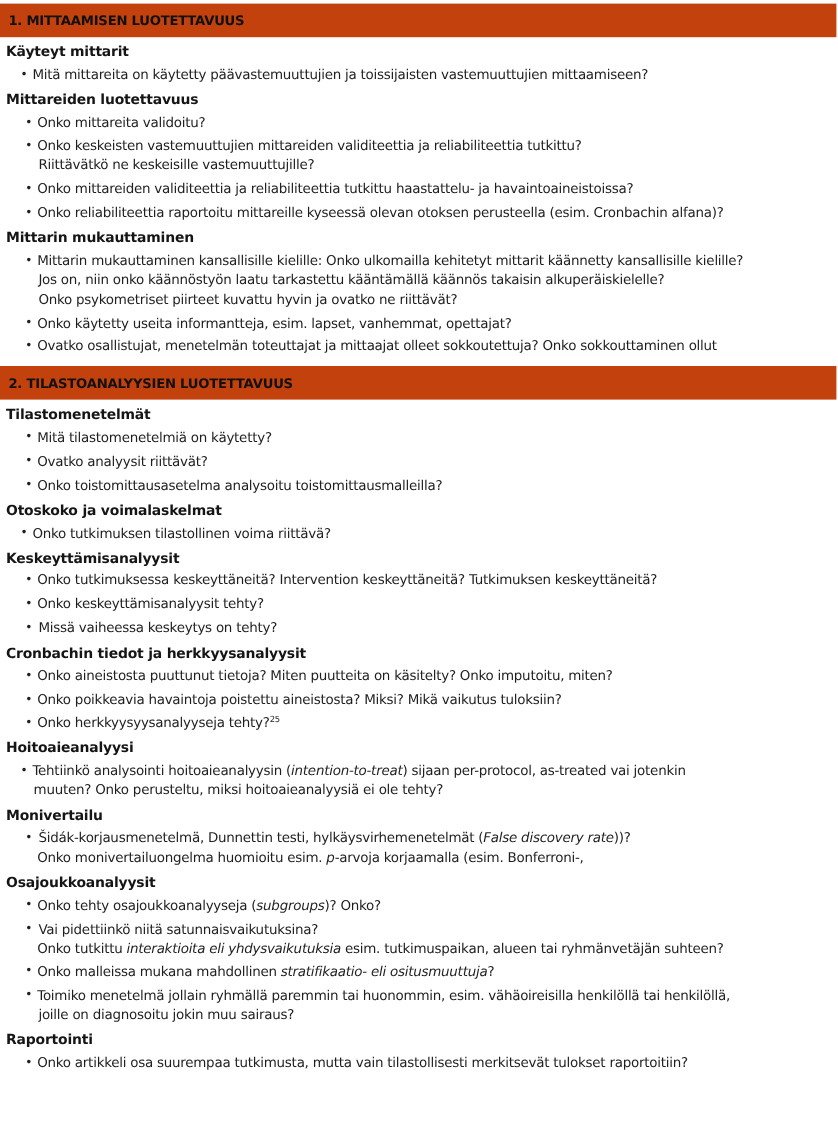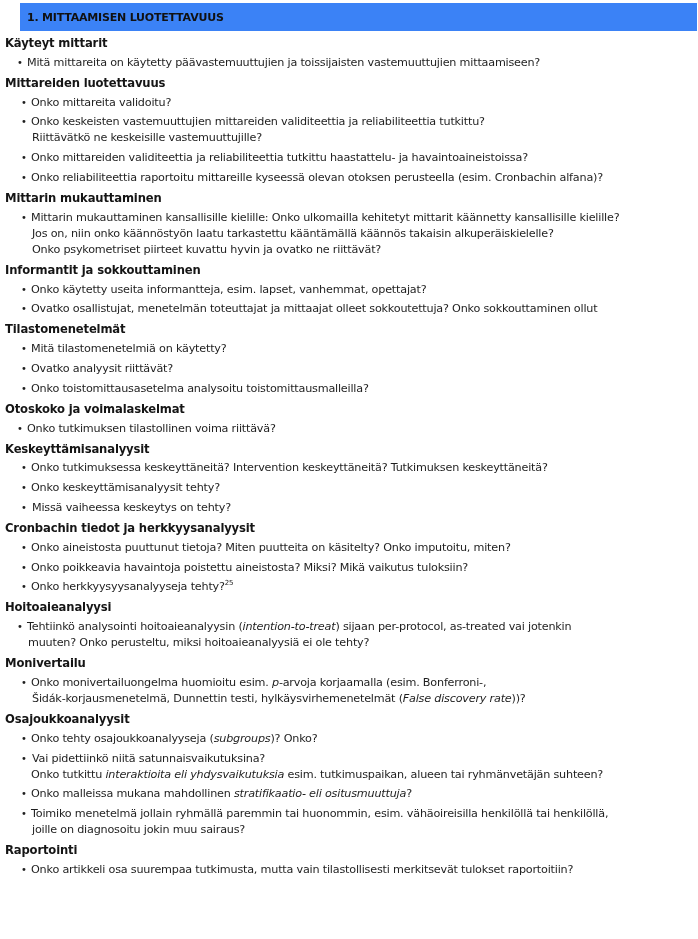--- a/index.html
+++ b/index.html
@@ -3,30 +3,29 @@
 <meta charset="utf-8">
 <style>
   html, body { margin: 0; padding: 0; background: #ffffff; }
   body {
     width: 698px; height: 939px; overflow: hidden; position: relative;
     font-family: "DejaVu Sans", "Liberation Sans", sans-serif;
     color: #1c1c1c;
   }
   #doc { position: absolute; left: 0; top: 0; width: 698px; }
   .section-header {
-    background: #3b82f6;
+    background: #c2410c;
     height: 28px;
     margin-right: 1px;
     display: flex; align-items: center;
     padding-left: 7px;
     font-weight: bold;
     font-size: 11px;
     letter-spacing: -0.2px;
     color: #111;
-    margin-left: 20px;
   }
   .section-header.first { margin-top: 3px; }
   .section-header.second { margin-top: 8px; }
   .subheading {
     font-weight: bold;
     font-size: 11.6px;
     letter-spacing: -0.15px;
     padding-left: 5px;
     line-height: 16px;
     margin-top: 4px;
@@ -88,31 +87,31 @@
     </ul>
     <div class="subheading">Mittarin mukauttaminen</div>
     <ul class="items">
       <li class="item">
         <span class="bullet">•</span>
         <span class="line"><span>Mittarin mukauttaminen kansallisille kielille: Onko ulkomailla kehitetyt mittarit käännetty kansallisille kielille?</span></span>
         <span class="line cont"><span>Jos on, niin onko käännöstyön laatu tarkastettu kääntämällä käännös takaisin alkuperäiskielelle?</span></span>
         <span class="line cont"><span>Onko psykometriset piirteet kuvattu hyvin ja ovatko ne riittävät?</span></span>
       </li>
     </ul>
-    <div class="subheading">Informantit ja sokkouttaminen</div>
     <ul class="items">
       <li class="item">
         <span class="bullet">•</span>
         <span class="line"><span>Onko käytetty useita informantteja, esim. lapset, vanhemmat, opettajat?</span></span>
       </li>
       <li class="item">
         <span class="bullet">•</span>
         <span class="line"><span>Ovatko osallistujat, menetelmän toteuttajat ja mittaajat olleet sokkoutettuja? Onko sokkouttaminen ollut</span></span>
       </li>
     </ul>
+    <div class="section-header second">2. TILASTOANALYYSIEN LUOTETTAVUUS</div>
     <div class="subheading">Tilastomenetelmät</div>
     <ul class="items">
       <li class="item">
         <span class="bullet">•</span>
         <span class="line"><span>Mitä tilastomenetelmiä on käytetty?</span></span>
       </li>
       <li class="item">
         <span class="bullet">•</span>
         <span class="line"><span>Ovatko analyysit riittävät?</span></span>
       </li>
@@ -163,22 +162,22 @@
       <li class="item shallow">
         <span class="bullet">•</span>
         <span class="line"><span>Tehtiinkö analysointi hoitoaieanalyysin (</span><i>intention-to-treat</i><span>) sijaan per-protocol, as-treated vai jotenkin</span></span>
         <span class="line cont"><span>muuten? Onko perusteltu, miksi hoitoaieanalyysiä ei ole tehty?</span></span>
       </li>
     </ul>
     <div class="subheading">Monivertailu</div>
     <ul class="items">
       <li class="item">
         <span class="bullet">•</span>
+        <span class="line cont"><span>Šidák-korjausmenetelmä, Dunnettin testi, hylkäysvirhemenetelmät (</span><i>False discovery rate</i><span>))?</span></span>
         <span class="line"><span>Onko monivertailuongelma huomioitu esim. </span><i>p</i><span>-arvoja korjaamalla (esim. Bonferroni-,</span></span>
-        <span class="line cont"><span>Šidák-korjausmenetelmä, Dunnettin testi, hylkäysvirhemenetelmät (</span><i>False discovery rate</i><span>))?</span></span>
       </li>
     </ul>
     <div class="subheading">Osajoukkoanalyysit</div>
     <ul class="items">
       <li class="item">
         <span class="bullet">•</span>
         <span class="line"><span>Onko tehty osajoukkoanalyyseja (</span><i>subgroups</i><span>)? Onko?</span></span>
       </li>
       <li class="item">
         <span class="bullet">•</span>

